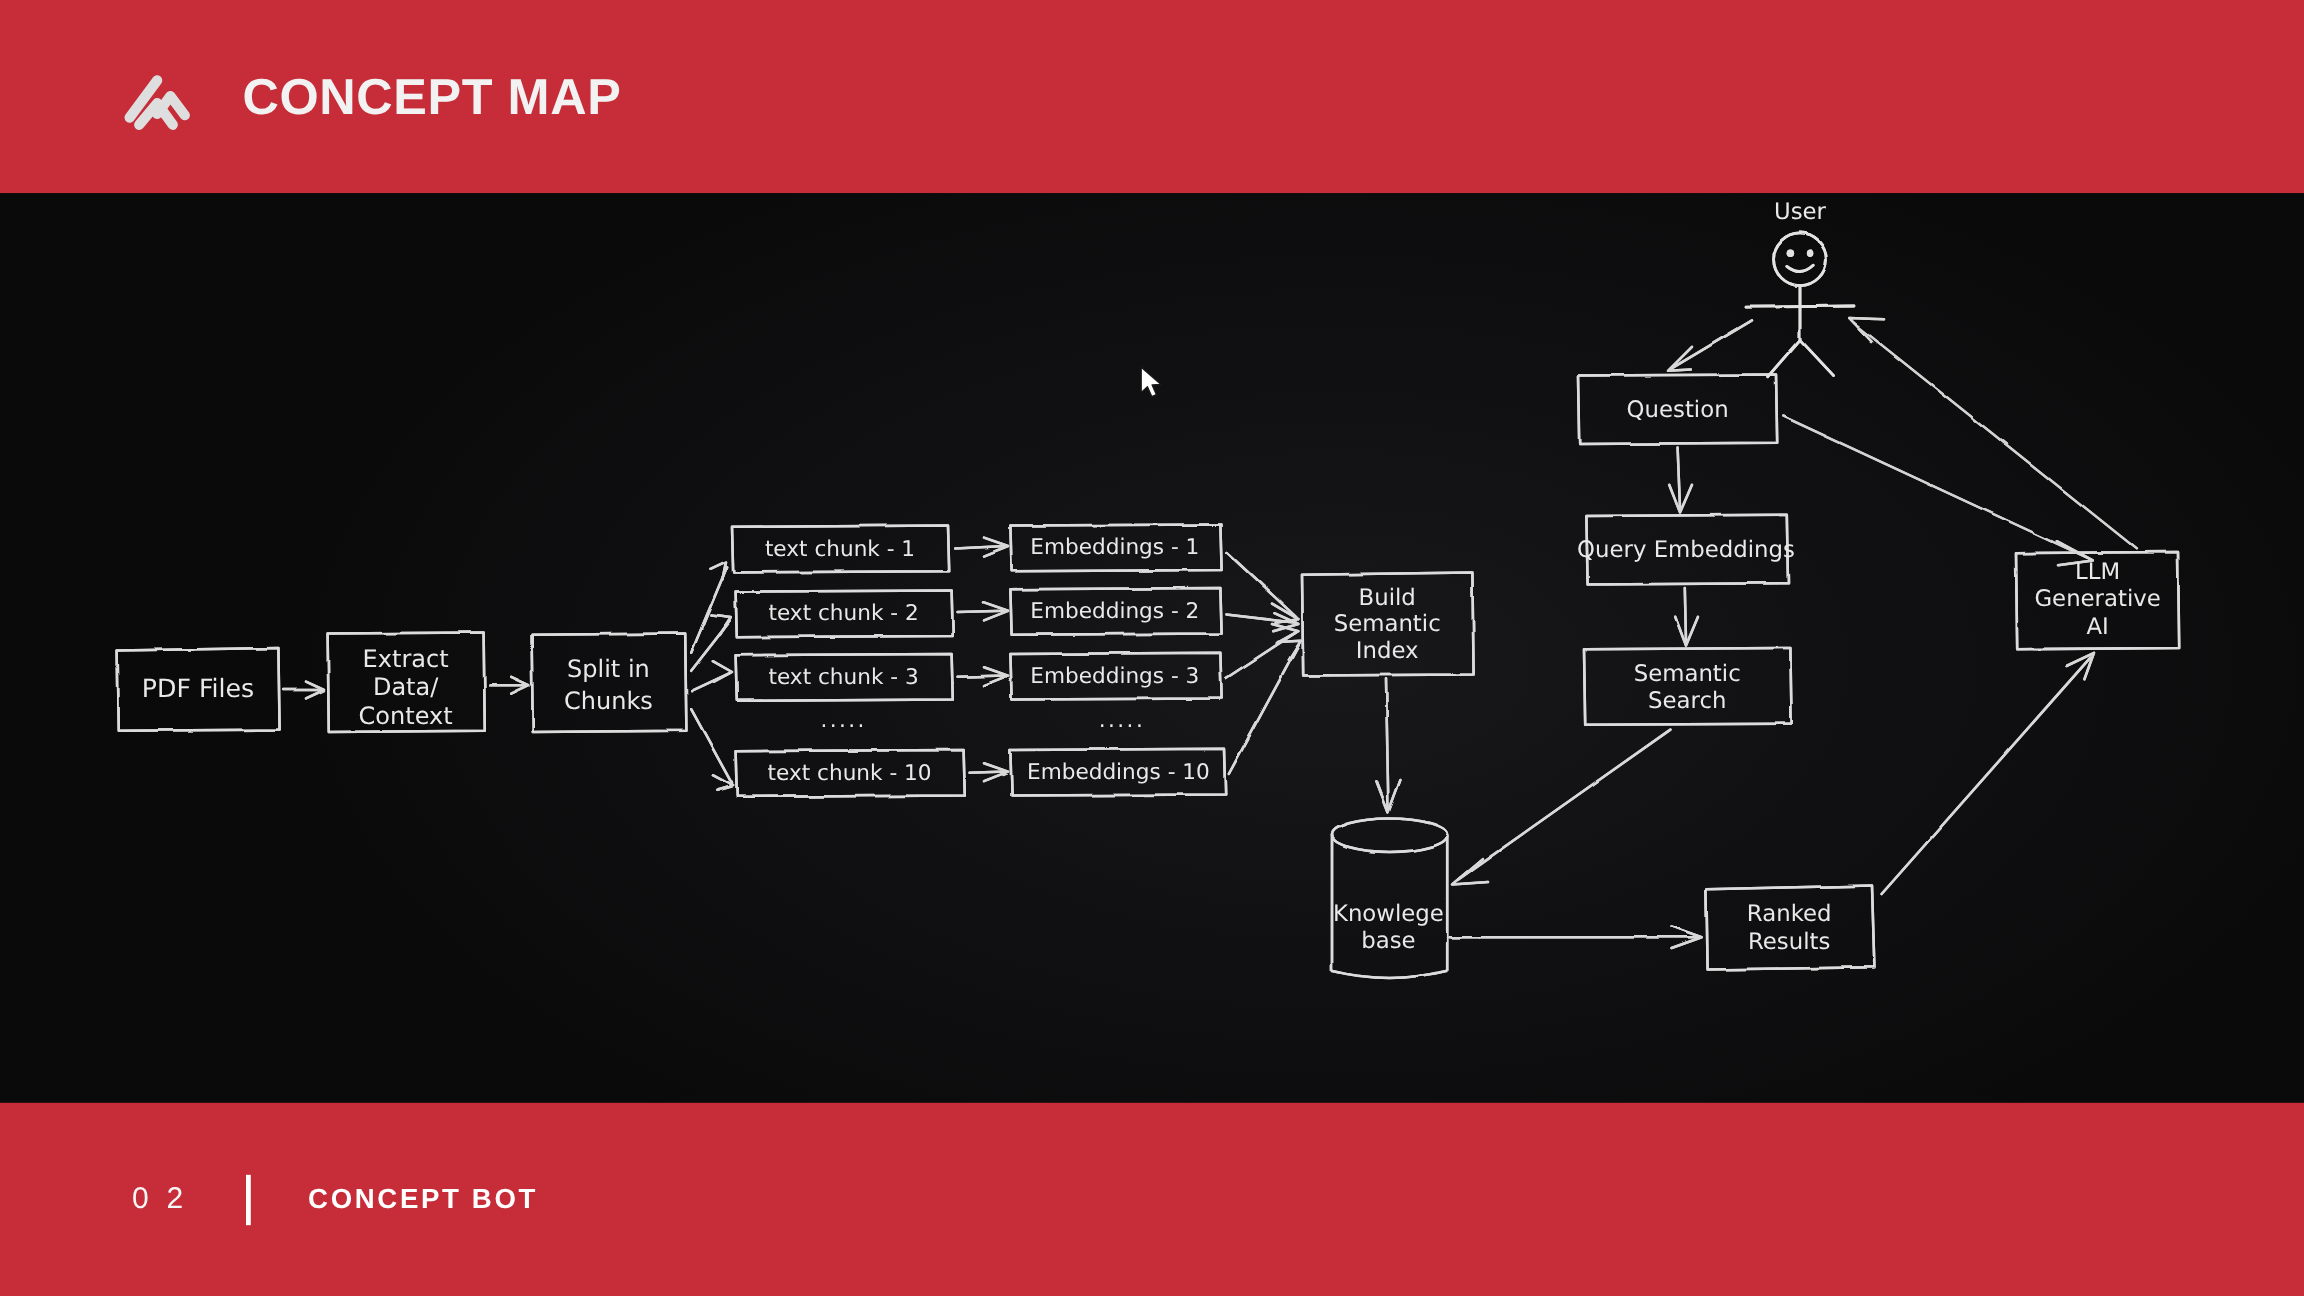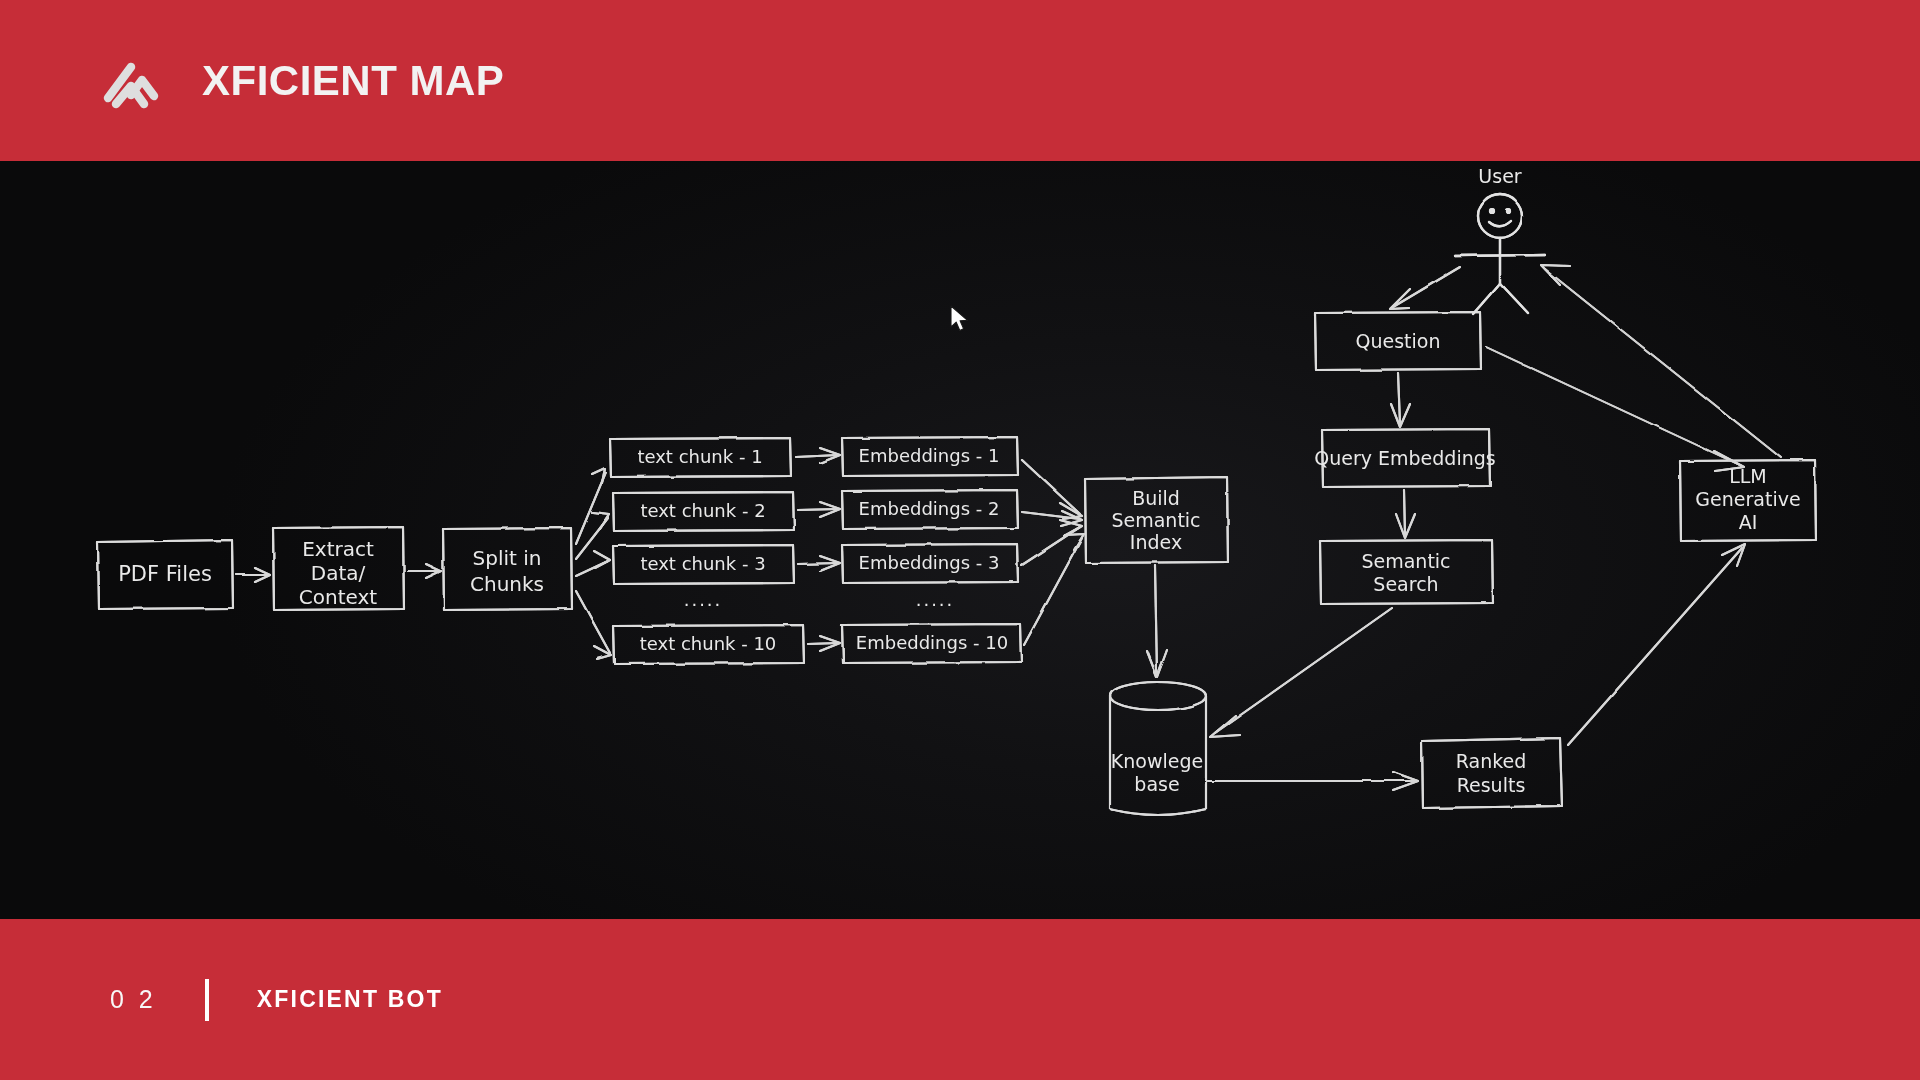--- a/index.html
+++ b/index.html
@@ -60,21 +60,21 @@
   <div class="header">
     <span class="logo">
       <svg viewBox="0 0 62 62" aria-hidden="true">
         <g fill="none" stroke="#dedede" stroke-width="8.5" stroke-linecap="round" stroke-linejoin="round">
           <path d="M8 48 L31 17"></path>
           <path d="M31 45 L42 30 L54 46"></path>
           <path d="M16 54 L31 36 L44 54"></path>
         </g>
       </svg>
     </span>
-    <span class="header-title">XFICIENT MAP</span>
+    <span class="header-title">CONCEPT MAP</span>
   </div>
 
   <div class="board">
     <svg width="1920" height="758" viewBox="0 0 1920 758">
       <defs>
         <filter id="rough" x="-12%" y="-12%" width="124%" height="124%">
           <feTurbulence type="fractalNoise" baseFrequency="0.035" numOctaves="2" seed="7" result="t"></feTurbulence>
           <feDisplacementMap in="SourceGraphic" in2="t" scale="2.3" xChannelSelector="R" yChannelSelector="G"></feDisplacementMap>
         </filter>
         <filter id="glow" x="-25%" y="-25%" width="150%" height="150%">
@@ -287,16 +287,16 @@
     <span class="cursor" style="left:950px; top:144px;">
       <svg width="22" height="30" viewBox="0 0 22 30">
         <path d="M1 1 L1 22 L6.2 17.2 L9.8 25.5 L13.6 23.8 L10.1 15.8 L17.5 15.4 Z" fill="#ffffff" stroke="#1a1a1a" stroke-width="1.1" stroke-linejoin="round"></path>
       </svg>
     </span>
   </div>
 
   <div class="footer">
     <span class="footer-num">0 2</span>
     <span class="footer-div"></span>
-    <span class="footer-label">XFICIENT BOT</span>
+    <span class="footer-label">CONCEPT BOT</span>
   </div>
 
 </div>
 
 </body></html>

